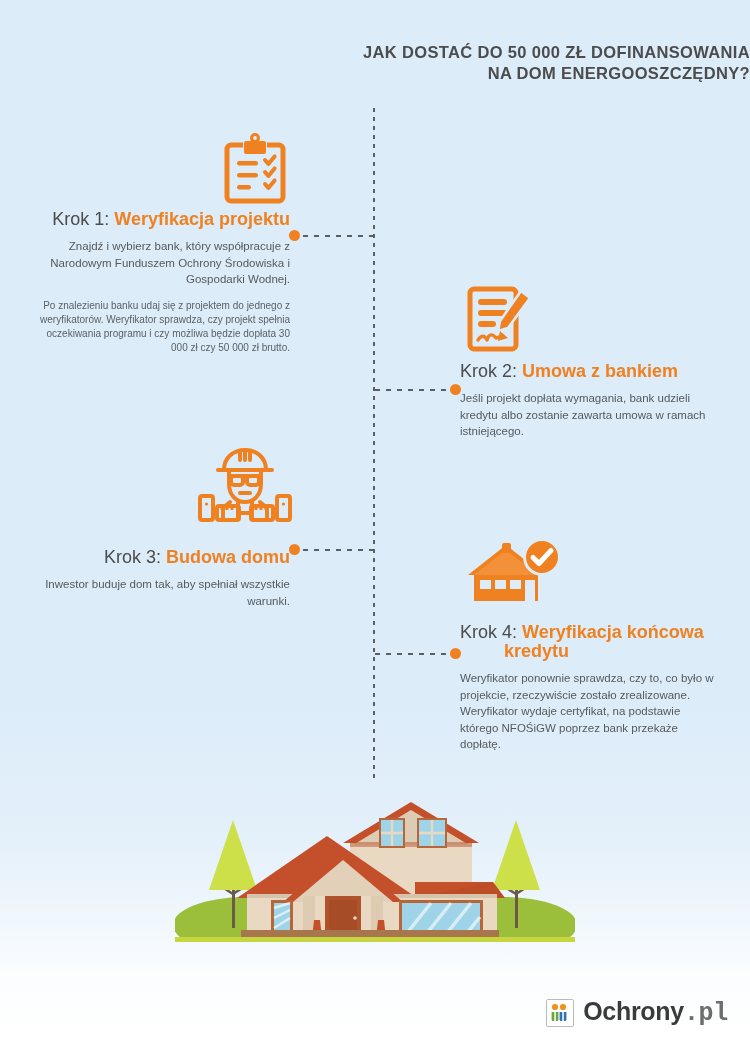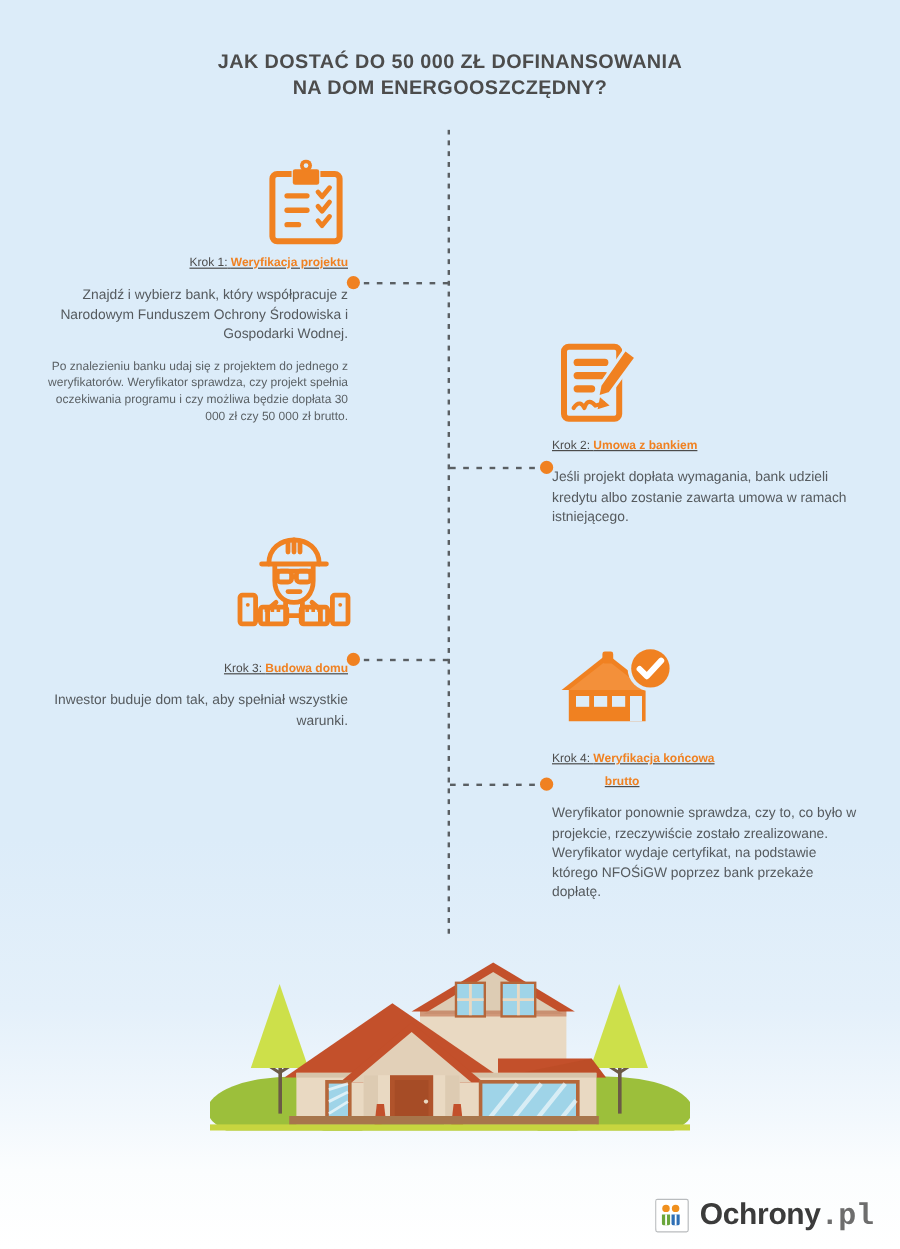--- a/index.html
+++ b/index.html
@@ -28,21 +28,21 @@
         #ffffff 1041px);
     overflow: hidden;
   }
 
   
   .title {
     position: absolute;
     top: 42px;
     left: 0;
     width: 750px;
-    text-align: center;
+    text-align: right;
     font-size: 16.5px;
     font-weight: bold;
     letter-spacing: 0.35px;
     line-height: 21px;
     color: #4c4c4c;
   }
   .title .l2 { display: block; }
 
   
   .spine {
@@ -84,26 +84,25 @@
 
   .c4 { left: 375px; top: 653px; width: 71px; }
   .d4 { left: 450px; top: 648px; }
 
   
   .step { position: absolute; }
   .step-left  { left: 30px;  width: 260px; text-align: right; }
   .step-right { left: 460px; width: 260px; text-align: left; }
 
   .step-head {
-    font-size: 10px;
+    font-size: 18px;
     line-height: 19px;
     color: #4c4c4c;
     font-weight: normal;
     margin: 0 0 9px 0;
-    text-decoration: underline;
   }
   .step-head .accent {
     color: #f08121;
     font-weight: bold;
   }
   .step-head .accent2 {
     color: #f08121;
     font-weight: bold;
     display: block;
   }
@@ -300,21 +299,21 @@
       <span>Krok 3:</span>
       <span class="accent">Budowa domu</span>
     </p>
     <p class="step-body">Inwestor buduje dom tak, aby spełniał wszystkie warunki.</p>
   </div>
 
   <div class="step step-right" id="step4">
     <p class="step-head">
       <span>Krok 4:</span>
       <span class="accent">Weryfikacja końcowa</span>
-      <span class="accent2" style="padding-left:44px;">brutto</span>
+      <span class="accent2" style="padding-left:44px;">kredytu</span>
     </p>
     <p class="step-body">Weryfikator ponownie sprawdza, czy to, co było w projekcie, rzeczywiście zostało zrealizowane. Weryfikator wydaje certyfikat, na podstawie którego NFOŚiGW poprzez bank przekaże dopłatę.</p>
   </div>
 
   <div class="scene">
     <svg width="400" height="152" viewBox="0 0 400 152">
 
       <ellipse cx="70" cy="135" rx="72" ry="28" fill="#9cbf3b"></ellipse>
       <ellipse cx="330" cy="135" rx="72" ry="28" fill="#9cbf3b"></ellipse>
       <ellipse cx="200" cy="140" rx="120" ry="26" fill="#9cbf3b"></ellipse>

